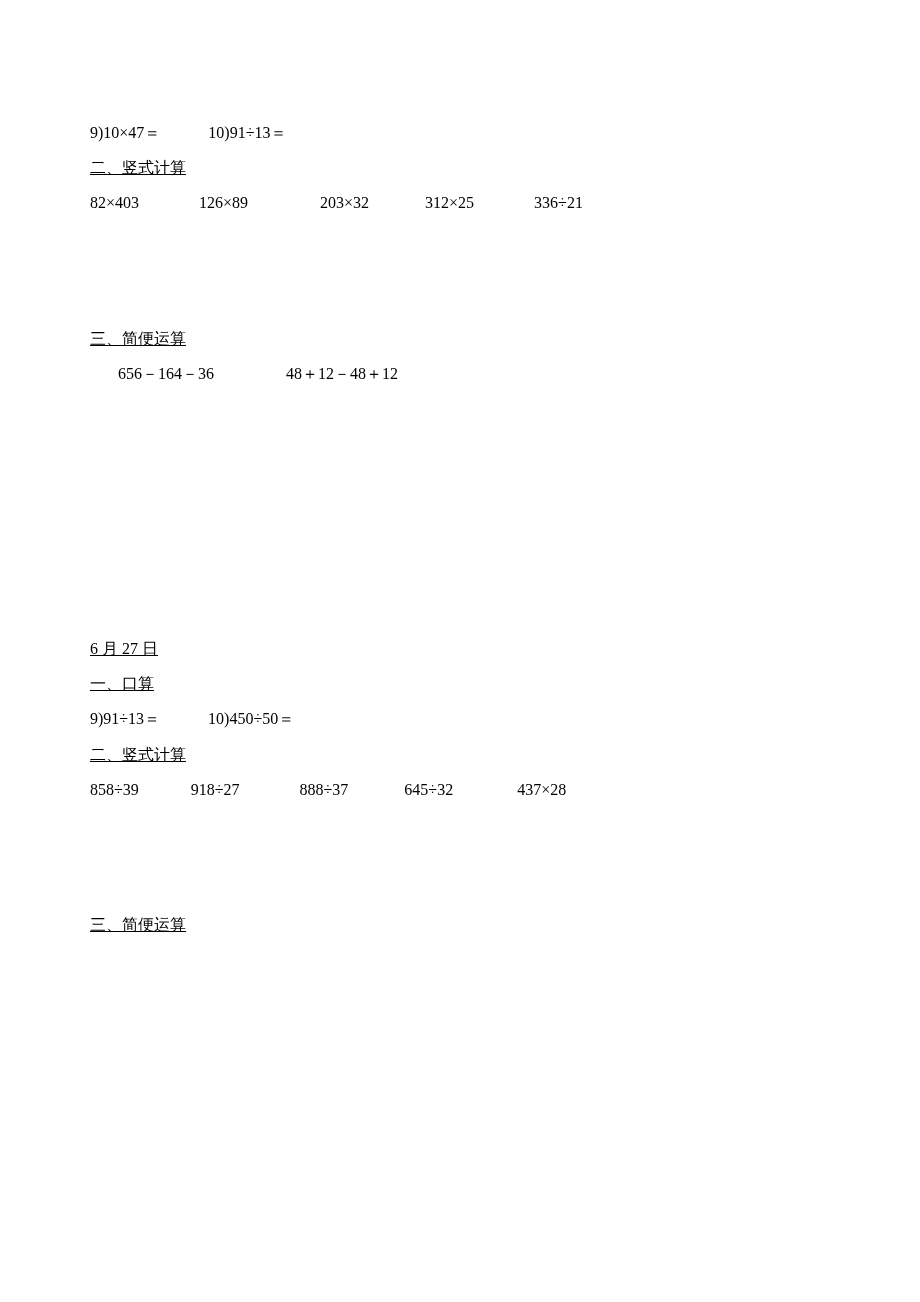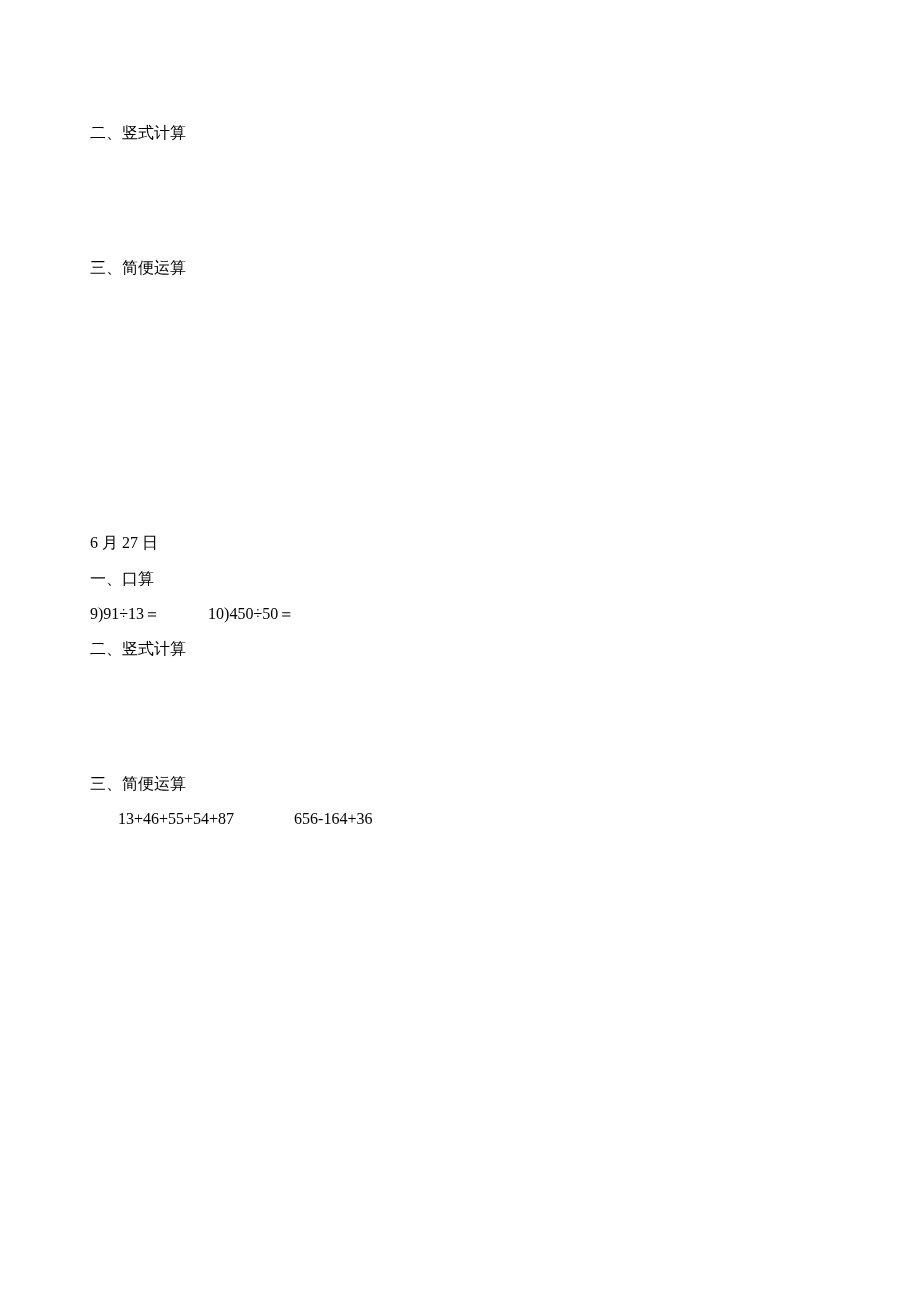--- a/index.html
+++ b/index.html
@@ -15,47 +15,51 @@
   }
   .page {
     padding: 115px 90px 0 90px;
   }
   .line {
     line-height: 2.2;
     white-space: pre;
   }
   .header {
     line-height: 2.2;
+    text-decoration: underline;
   }
   .vspace-md { height: 100px; }
   .vspace-lg { height: 120px; }
   .indent { padding-left: 28px; }
 </style>
 </head>
 <body>
 
 <div class="page">
 
+  <div class="line">9)10×47＝            10)91÷13＝</div>
 
   <div class="header">二、竖式计算</div>
+  <div class="line">82×403               126×89                  203×32              312×25               336÷21</div>
 
   <div class="vspace-md"></div>
 
   <div class="header">三、简便运算</div>
+  <div class="line indent">656－164－36                  48＋12－48＋12</div>
 
   <div class="vspace-lg"></div>
 
 
   <div class="vspace-lg"></div>
 
   <div class="header">6 月 27 日</div>
 
   <div class="header">一、口算</div>
   <div class="line">9)91÷13＝            10)450÷50＝</div>
 
   <div class="header">二、竖式计算</div>
+  <div class="line">858÷39             918÷27               888÷37              645÷32                437×28</div>
 
   <div class="vspace-md"></div>
 
   <div class="header">三、简便运算</div>
-  <div class="line indent">13+46+55+54+87               656-164+36</div>
 
 </div>
 
 </body></html>

